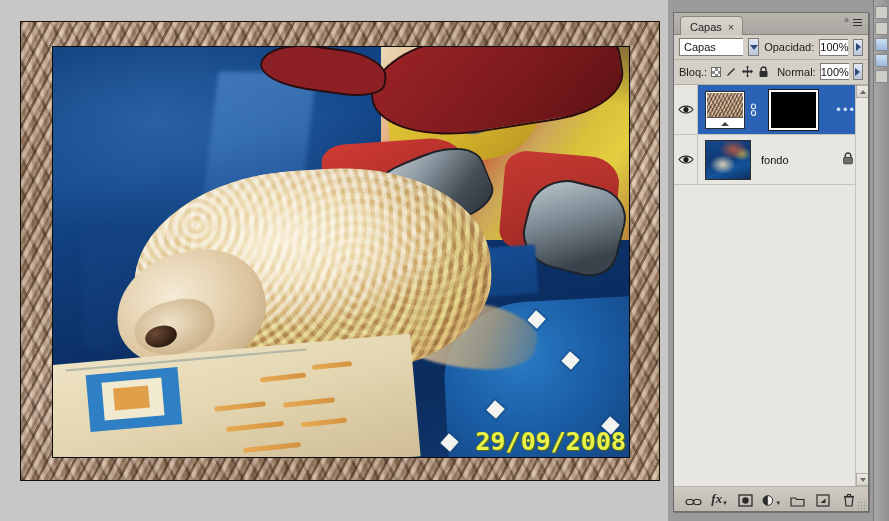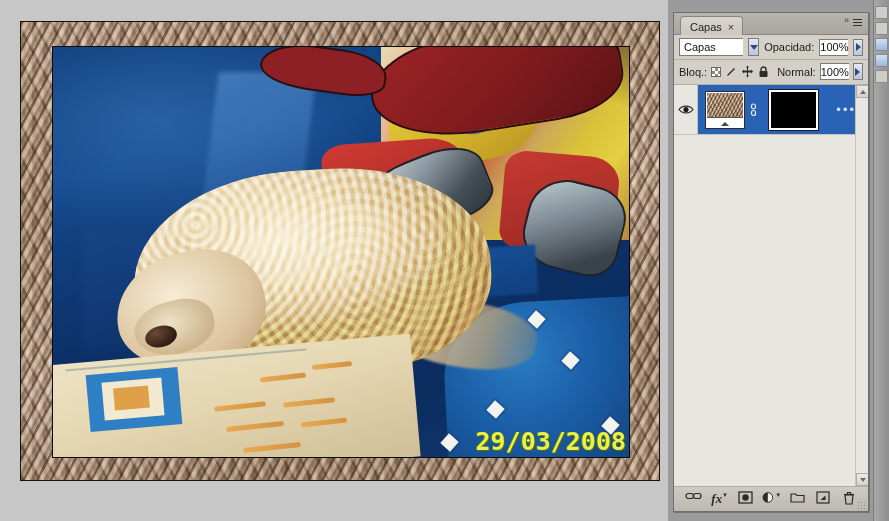--- a/index.html
+++ b/index.html
@@ -285,21 +285,21 @@
   #vs-down { position:absolute; bottom:0; }
   .tri-up { width:0;height:0;border-left:3px solid transparent;border-right:3px solid transparent;border-bottom:4px solid #6e6b65; }
   .tri-dn { width:0;height:0;border-left:3px solid transparent;border-right:3px solid transparent;border-top:4px solid #6e6b65; }
 
   
   #panel-toolbar {
     height:24px; background:linear-gradient(#cfcbc3,#bdb9b1);
     display:flex; align-items:center; justify-content:space-around;
     padding:0 6px; position:relative;
   }
-  .tbicon { width:18px; height:16px; display:flex; align-items:flex-start; justify-content:center; color:#2b2b2b; font-size:12px; }
+  .tbicon { width:18px; height:16px; display:flex; align-items:flex-end; justify-content:center; color:#2b2b2b; font-size:12px; }
   #grip { position:absolute; right:3px; bottom:2px; width:8px; height:8px;
     background-image:radial-gradient(#8a8a8a 40%, transparent 41%);
     background-size:3px 3px; }
 
   
   #right-sliver {
     position:absolute; left:205px; top:0; width:16px; height:521px;
     background:linear-gradient(90deg,#a8a8a8,#8f8f8f);
     border-left:1px solid #7a7a7a;
   }
@@ -354,21 +354,21 @@
         <div class="ph" id="pillow-sq-m"></div>
         <div class="ph" id="pillow-sq-i"></div>
         <div class="dash" style="left:28%;top:87%;width:9%"></div>
         <div class="dash" style="left:30%;top:92%;width:10%"></div>
         <div class="dash" style="left:33%;top:97%;width:10%"></div>
         <div class="dash" style="left:36%;top:80%;width:8%"></div>
         <div class="dash" style="left:40%;top:86%;width:9%"></div>
         <div class="dash" style="left:43%;top:91%;width:8%"></div>
         <div class="dash" style="left:45%;top:77%;width:7%"></div>
 
-        <div id="datestamp">29/03/2008</div>
+        <div id="datestamp">29/09/2008</div>
       </div>
     </div>
   </div>
 
   <div id="panel-dock">
 
     <div id="panel">
 
       <div id="tabstrip">
         <div id="tab-capas">
@@ -444,20 +444,40 @@
             <svg width="9" height="14" viewBox="0 0 9 14">
               <rect x="2.5" y="1" width="4" height="5" rx="2" fill="none" stroke="#e9eef8" stroke-width="1.2"></rect>
               <rect x="2.5" y="7.5" width="4" height="5" rx="2" fill="none" stroke="#e9eef8" stroke-width="1.2"></rect>
             </svg>
           </div>
           <div class="thumb mask"></div>
           <span class="layername"></span>
           <span class="dots">•••</span>
         </div>
 
+        <div class="layer-row">
+          <div class="eyecell">
+            <span class="eye">
+              <svg width="16" height="11" viewBox="0 0 16 11">
+                <path d="M1 5.5 C4 1, 12 1, 15 5.5 C12 10, 4 10, 1 5.5 Z" fill="none" stroke="#2b2b2b" stroke-width="1.1"></path>
+                <circle cx="8" cy="5.5" r="2.6" fill="#1d1d1d"></circle>
+              </svg>
+            </span>
+          </div>
+          <div class="thumb" style="width:46px;height:40px">
+            <div id="t2-img"></div>
+          </div>
+          <span class="layername">fondo</span>
+          <span class="lockbadge">
+            <svg width="12" height="13" viewBox="0 0 12 13">
+              <path d="M3.2 5.4 V3.8 A2.8 2.8 0 0 1 8.8 3.8 V5.4" stroke="#3a3a3a" stroke-width="1.4" fill="none"></path>
+              <rect x="1.6" y="5.4" width="8.8" height="6.4" rx="1.2" fill="#6f6f6f" stroke="#3a3a3a" stroke-width="0.9"></rect>
+            </svg>
+          </span>
+        </div>
 
         <div id="vscroll">
           <div id="vs-up">
               <span class="tri-up"></span>
             </div>
           <div id="vs-down">
               <span class="tri-dn"></span>
             </div>
         </div>
       </div>

